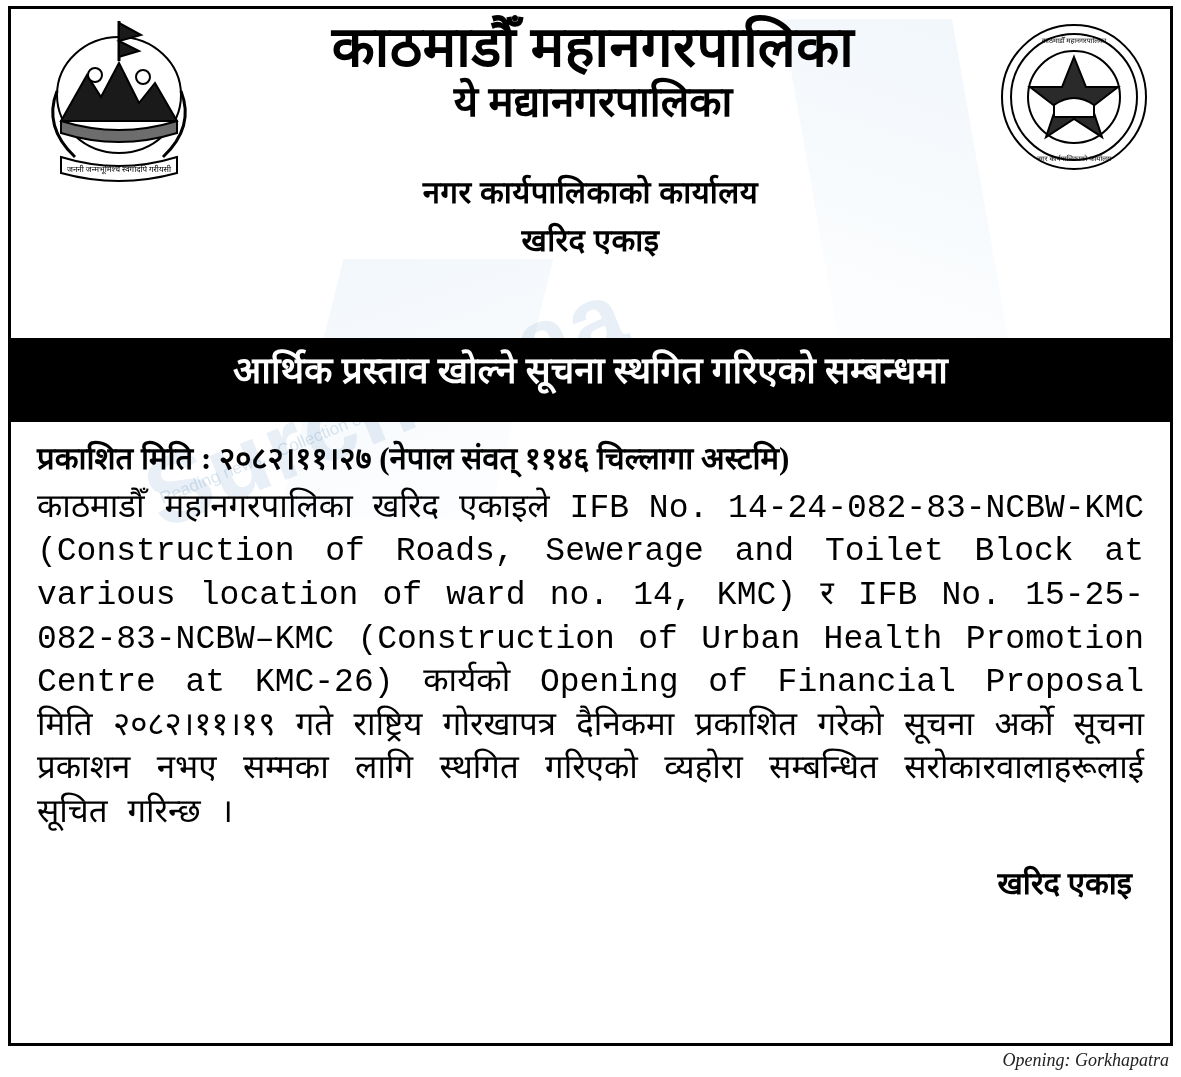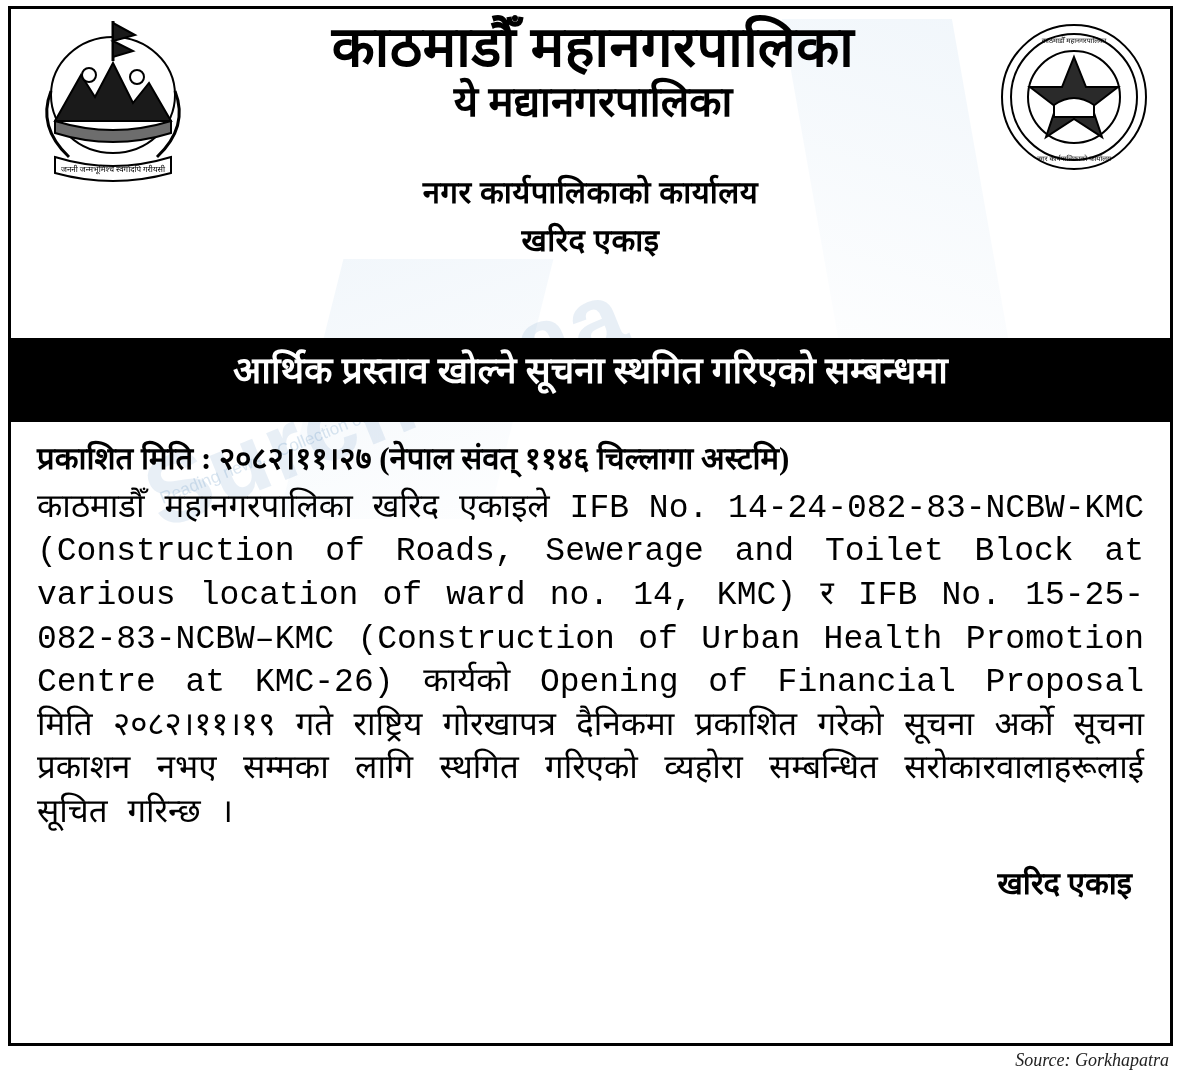--- a/index.html
+++ b/index.html
@@ -85,21 +85,21 @@
   
   .header {
     position: relative;
     z-index: 2;
     height: 332px;
     border-bottom: 3px solid #000000;
     box-sizing: border-box;
   }
   .emblem-left {
     position: absolute;
-    left: 18px;
+    left: 24px;
     top: 8px;
     width: 168px;
     height: 168px;
   }
   .emblem-right {
     position: absolute;
     right: 20px;
     top: 12px;
     width: 152px;
     height: 152px;
@@ -271,14 +271,14 @@
     </div>
 
     <div class="body">
       <div class="pub-date">प्रकाशित मिति : २०८२।११।२७ (नेपाल संवत् ११४६ चिल्लागा अस्टमि)</div>
       <div class="para">काठमाडौँ महानगरपालिका खरिद एकाइले IFB No. 14-24-082-83-NCBW-KMC (Construction of Roads, Sewerage and Toilet Block at various location of ward no. 14, KMC) र IFB No. 15-25-082-83-NCBW–KMC (Construction of Urban Health Promotion Centre at KMC-26) कार्यको Opening of Financial Proposal मिति २०८२।११।१९ गते राष्ट्रिय गोरखापत्र दैनिकमा प्रकाशित गरेको सूचना अर्को सूचना प्रकाशन नभए सम्मका लागि स्थगित गरिएको व्यहोरा सम्बन्धित सरोकारवालाहरूलाई सूचित गरिन्छ ।</div>
       <div class="signature">खरिद एकाइ</div>
     </div>
 
   </div>
 
-  <div class="source">Source: Gorkhapatra</div>
+  <div class="source">Opening: Gorkhapatra</div>
 </div>
 
 </body></html>

